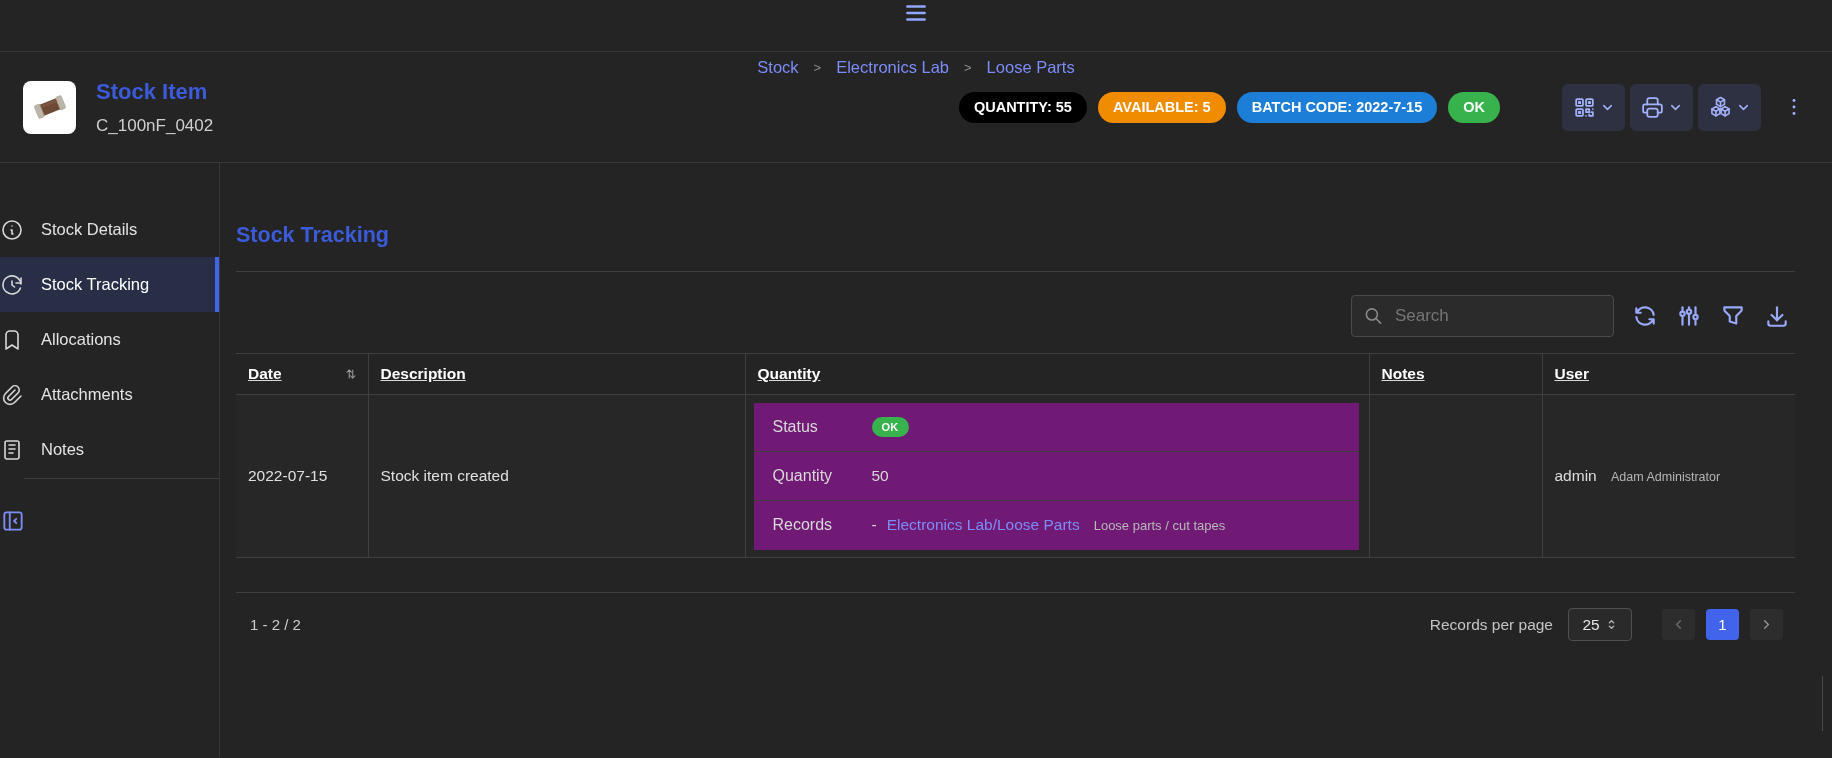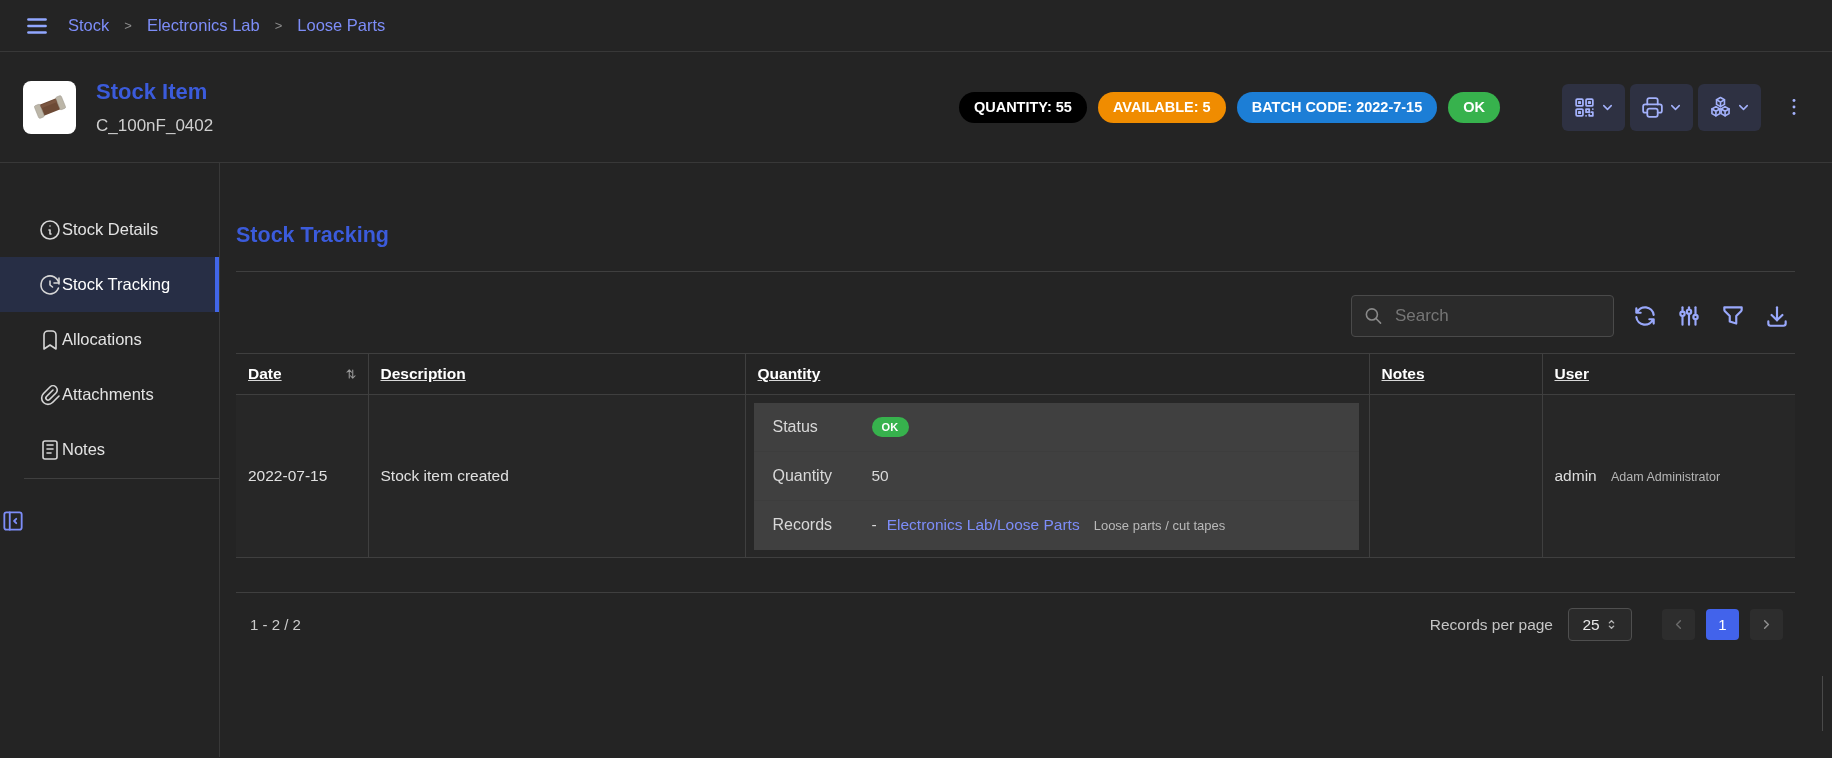--- a/index.html
+++ b/index.html
@@ -5,21 +5,21 @@
   html,body { margin:0; padding:0; background:#1e1e1e; }
   .app {
     position:relative; width:1832px; height:758px; overflow:hidden;
     background:#242424; color:#d9d9d9;
     font-family:"Liberation Sans", sans-serif; font-size:15px;
   }
   svg { display:block; }
 
   
   .topbar { height:52px; box-sizing:border-box; border-bottom:1px solid #383838;
-            display:flex; align-items:center; padding:0 24px; gap:18px; }
+            display:flex; align-items:center; padding:0 24px; gap:32px;flex-direction:column; }
   .burger { color:#91a7ff; cursor:pointer; }
   .crumbs { display:flex; align-items:center; gap:15px; font-size:16.5px; }
   .crumb { color:#7d8df8; cursor:pointer; }
   .crumb-sep { color:#8d8d8d; font-size:13px; }
 
   
   .header { height:111px; box-sizing:border-box; border-bottom:1px solid #383838;
             display:flex; align-items:center; padding:0 27px 0 23px; }
   .thumb { width:53px; height:53px; background:#ffffff; border-radius:8px;
            display:flex; align-items:center; justify-content:center; flex:none; }
@@ -33,21 +33,21 @@
   .action-btn { width:63px; height:47px; background:#2e3142; border-radius:6px;
                 display:flex; align-items:center; justify-content:center; gap:3px;
                 color:#a3b1fb; cursor:pointer; }
   .kebab { margin-left:17px; color:#a3b1fb; cursor:pointer; }
 
   
   .bodyrow { display:flex; height:594px; }
   .sidebar { width:220px; box-sizing:border-box; border-right:1px solid #383838;
              padding-top:39px; flex:none; }
   .nav-item { height:55px; box-sizing:border-box; display:flex; align-items:center;
-              padding-left:38px; color:#e3e3e3; font-size:16.5px; cursor:pointer; }
+              gap:17px; color:#e3e3e3; font-size:16.5px; cursor:pointer; }
   .nav-item .nav-ic { color:#d6d6d6; }
   .nav-item.active { background:#272e45; border-right:4px solid #4166e8; color:#fff; }
   .side-hr { border:none; border-top:1px solid #3f3f3f; margin:1px 0 12px 24px; }
   .collapse-btn { margin-left:38px; color:#7d8df8; cursor:pointer; width:26px; }
 
   .main { flex:1; box-sizing:border-box; padding-left:16px; position:relative; }
   .content { width:1559px; }
   .heading { margin-top:60px; color:#3b5bdb; font-size:21.5px; font-weight:700; }
   .hdr-divider { border:none; border-top:1px solid #3f3f3f; margin:23px 0 0 0; }
 
@@ -74,21 +74,21 @@
   .track td { vertical-align:middle; padding-left:12px; font-size:15.5px; color:#e0e0e0;
               box-sizing:border-box; overflow:hidden; }
   td.details-cell { padding:0 0 0 8px; }
 
   .sub { width:605px; }
   .sub-row { display:flex; align-items:center; box-sizing:border-box; }
   .sub-label { width:118px; padding-left:19px; box-sizing:border-box; color:#d8d8d8;
                font-size:16px; flex:none; }
   .sub-single { height:62px; border-bottom:1px solid #4a4a4a; }
   .sub-val-right { width:317px; text-align:right; color:#d8d8d8; font-size:15.5px; flex:none; }
-  .sub2 { width:605px; background:#404040; }
+  .sub2 { width:605px; background:#701a75; }
   .sub2 .sub-row { height:49px; }
   .sub2 .sub-row:not(:last-child) { border-bottom:1px solid #3d3d3d; }
   .sub-val { display:flex; align-items:center; gap:10px; color:#d8d8d8; font-size:15.5px; }
   .mini-badge { display:inline-block; background:#37b24d; color:#fff; font-size:11px;
                 font-weight:700; padding:4px 10px; border-radius:11px; letter-spacing:.3px; }
   .loc-dash { color:#d8d8d8; }
   .loc-link { color:#7d8df8; cursor:pointer; text-decoration:none; }
   .loc-desc { font-size:13px; color:#b9b9b9; margin-left:4px; }
   .u-name { color:#dddddd; font-size:15.5px; }
   .u-full { color:#b5b5b5; font-size:12.5px; margin-left:10px; }

